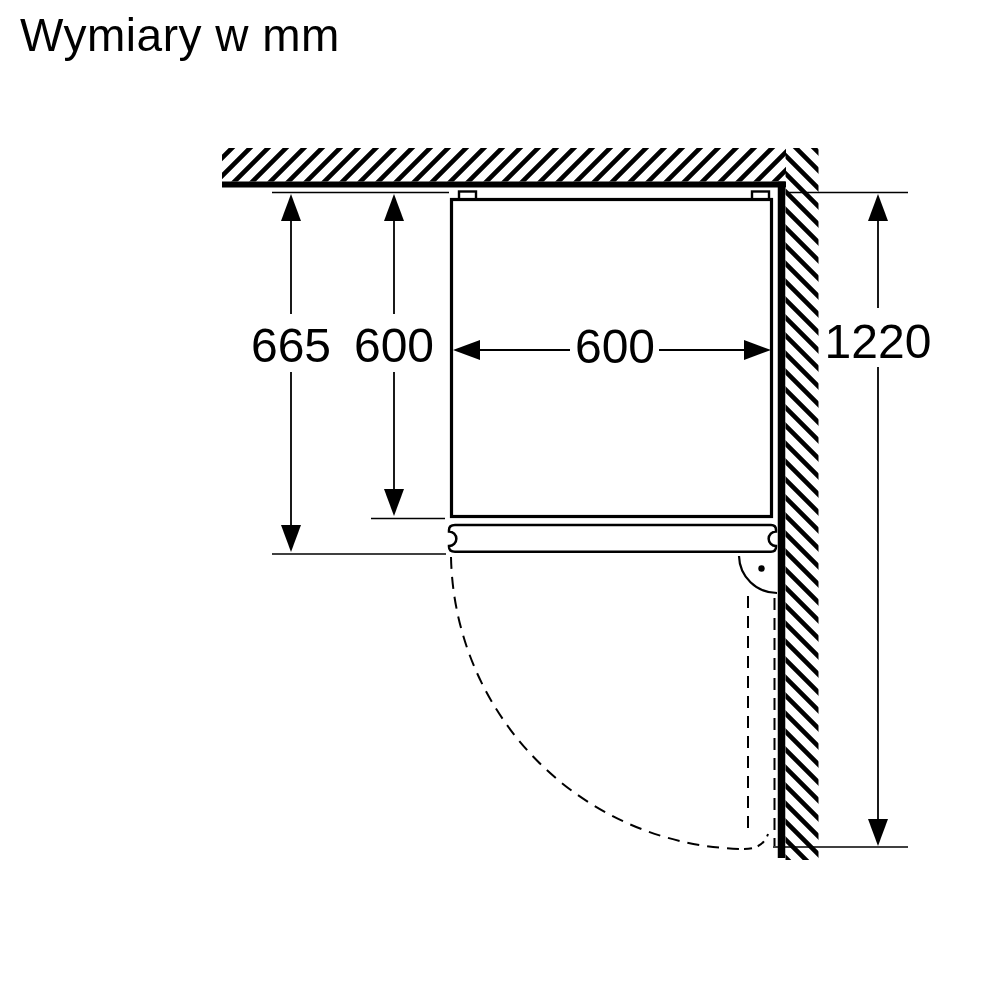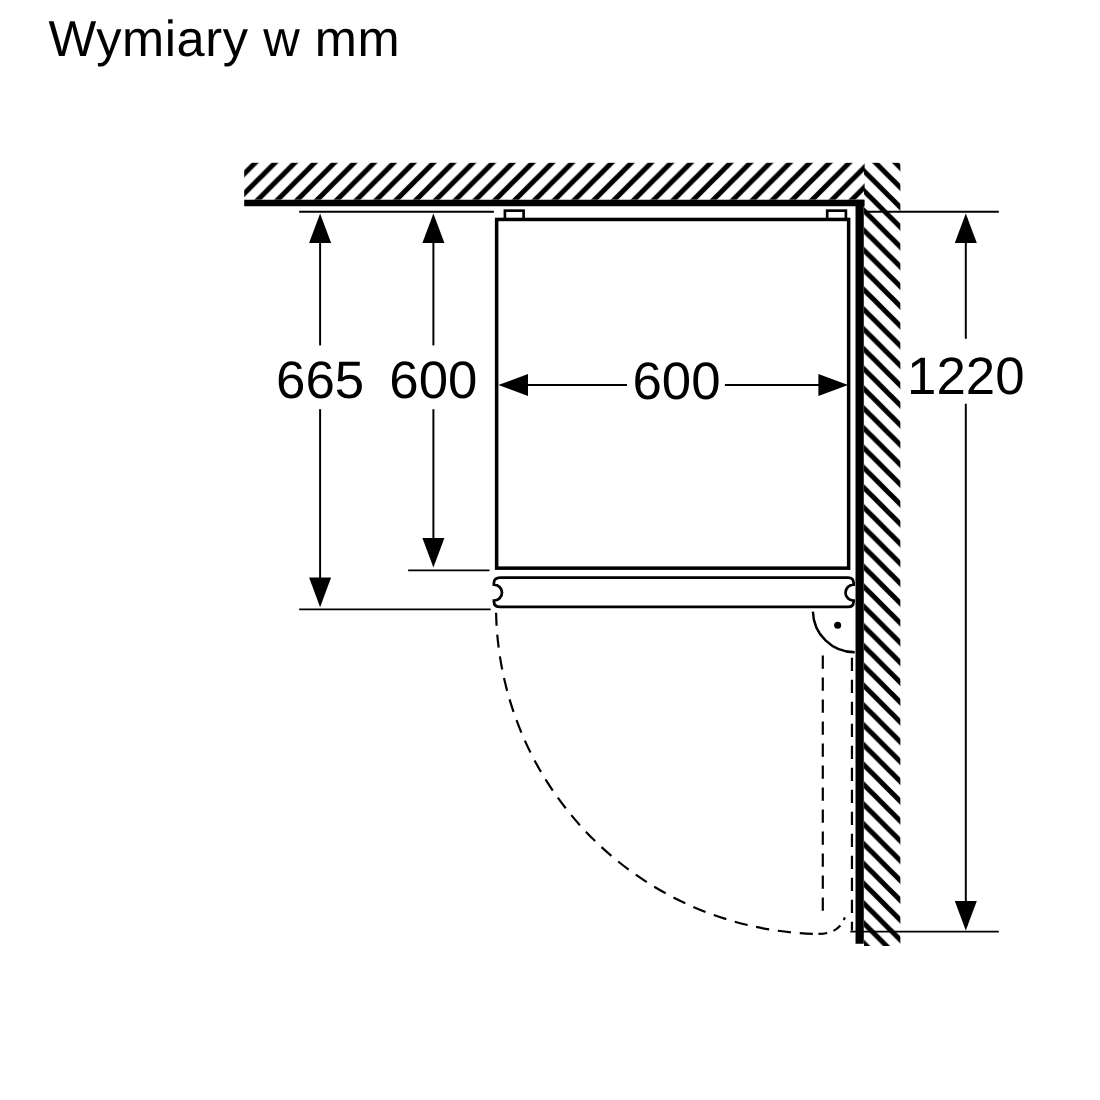--- a/index.html
+++ b/index.html
@@ -9,21 +9,20 @@
     font-family:"Liberation Sans", sans-serif;
     position:relative;
     overflow:hidden;
   }
   .page-title{
     position:absolute;
     left:20px; top:8px;
     font-size:46px;
     color:#000;
     letter-spacing:0.5px;
-    margin-left:24px;
   }
   svg text{
     font-family:"Liberation Sans", sans-serif;
     font-size:48px;
     fill:#000;
   }
   .stage{position:absolute;left:0;top:0;}
 </style>
 </head>
 <body>

